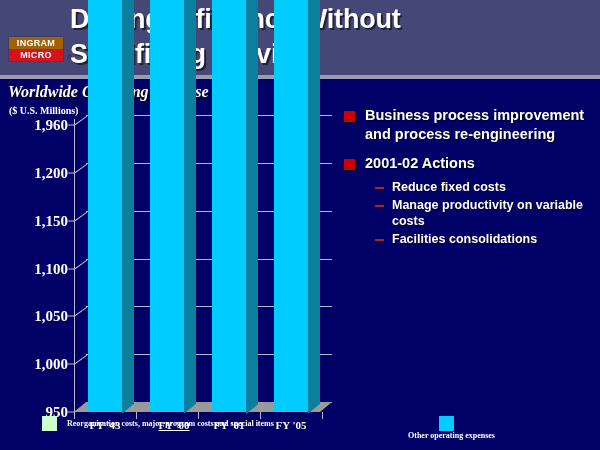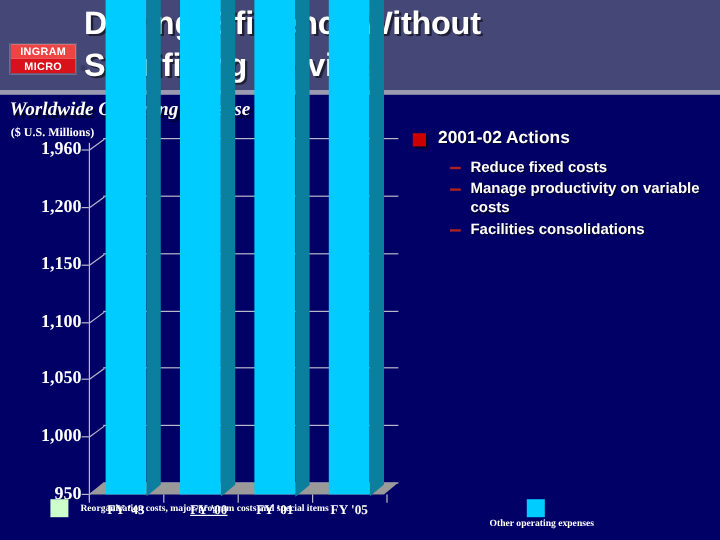--- a/index.html
+++ b/index.html
@@ -36,21 +36,21 @@
     position: absolute;
     left: 8px; top: 36px;
     width: 56px; height: 26px;
     border: 1px solid #3a3d66;
     background: #ffffff;
     display: flex;
     flex-direction: column;
   }
   .logo-top {
     flex: 1;
-    background: #ef4444;
+    background: #a16207;
     color: #ffffff;
     font-size: 9px;
     font-weight: bold;
     letter-spacing: .3px;
     display: flex;
     align-items: center;
     justify-content: center;
     font-family: "Liberation Sans", sans-serif;
   }
   .logo-bot {
@@ -356,20 +356,24 @@
       </div>
       <div class="legend-item" style="left: 408px; top: 5px; flex-direction: column;">
         <div class="legend-swatch" style="background: rgb(0, 204, 255);"></div>
         <div class="legend-text">Other operating expenses</div>
       </div>
     </div>
 
   <div class="bullets" id="bullets-layer">
       <div class="bullet-row">
         <div class="bullet-marker" style="background: rgb(204, 0, 0);"></div>
+        <div class="bullet-text">Business process improvement and process re-engineering</div>
+      </div>
+      <div class="bullet-row">
+        <div class="bullet-marker" style="background: rgb(204, 0, 0);"></div>
         <div class="bullet-text">2001-02 Actions</div>
       </div>
       <div class="sub-list">
         <div class="sub-row">
           <div class="sub-dash" style="background: rgb(176, 32, 32);"></div>
           <div class="sub-text">Reduce fixed costs</div>
         </div>
         <div class="sub-row">
           <div class="sub-dash" style="background: rgb(176, 32, 32);"></div>
           <div class="sub-text">Manage productivity on variable costs</div>

